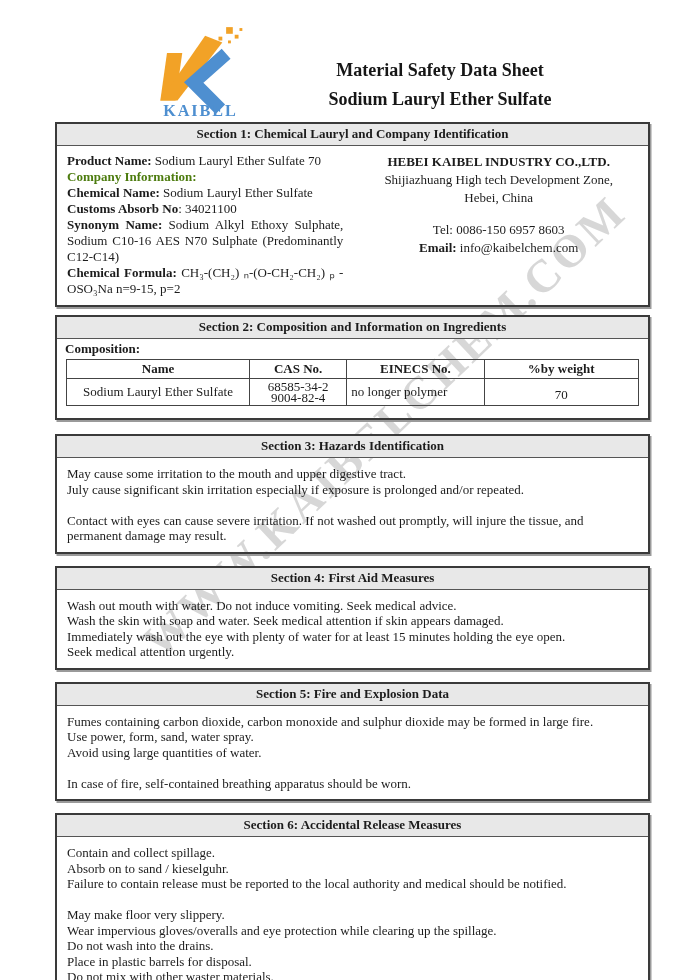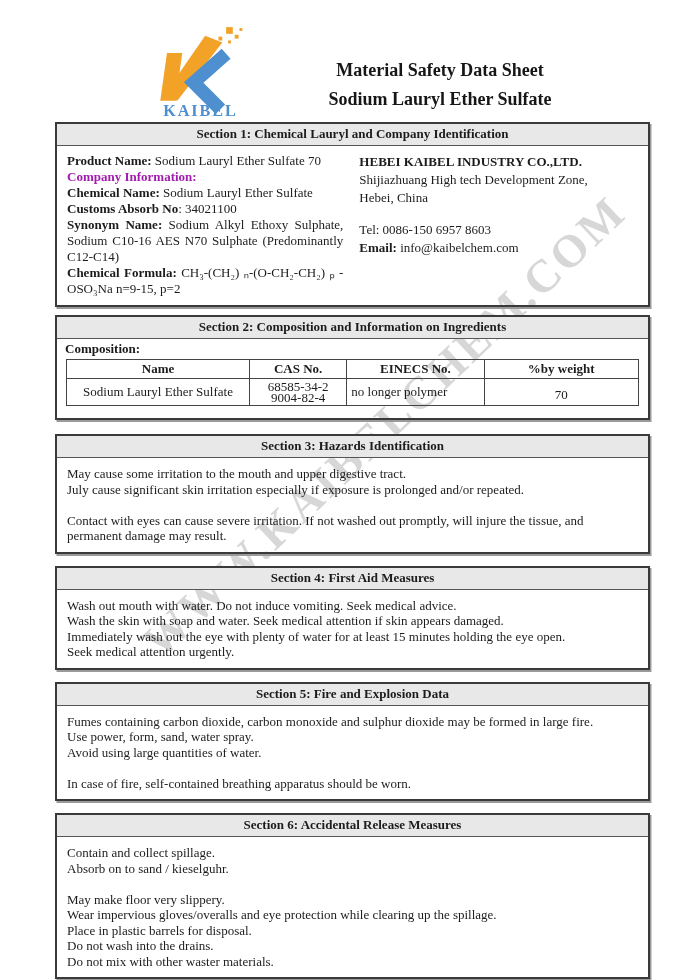--- a/index.html
+++ b/index.html
@@ -46,23 +46,23 @@
     text-align:center; font-weight:bold; font-size:13px;
     padding:2px 0 3px;
   }
   .section-body { padding:8px 10px 8px; font-size:13px; line-height:15.5px; }
   .section-body p, .body-line { margin:0; min-height:15.5px; }
 
   
   .s1-body { display:flex; padding:7px 10px 8px; font-size:13px; }
   .col-left  { width:50.5%; padding-right:12px; text-align:justify; }
   .col-left p { margin:0; line-height:16px; }
-  .col-right { width:49.5%; padding-left:4px; line-height:18px; }
+  .col-right { width:49.5%; padding-left:4px; line-height:18px;text-align:center; }
   .col-right p { margin:0; }
-  .company-info-label { color:#a21caf; font-weight:bold; }
+  .company-info-label { color:#4d7c0f; font-weight:bold; }
   .tel-line { margin-top:14px !important; }
 
   
   .comp-label { font-weight:bold; font-size:13px; padding:2px 8px 2px; }
   .comp-table {
     width:calc(100% - 18px); margin:0 9px 12px 9px;
     border-collapse:collapse; background:transparent;
   }
   .comp-table th, .comp-table td { border:1px solid #444; font-size:13px; }
   .comp-table th { padding:1px 4px; text-align:center; }
@@ -176,20 +176,21 @@
       <p class="body-line"></p>
       <p class="body-line">In case of fire, self-contained breathing apparatus should be worn.</p>
     </div>
 </div>
 
 <div class="section m12">
   <div class="section-header">Section 6: Accidental Release Measures</div>
   <div class="section-body">
       <p class="body-line">Contain and collect spillage.</p>
       <p class="body-line">Absorb on to sand / kieselguhr.</p>
+      <p class="body-line">Failure to contain release must be reported to the local authority and medical should be notified.</p>
       <p class="body-line"></p>
       <p class="body-line">May make floor very slippery.</p>
       <p class="body-line">Wear impervious gloves/overalls and eye protection while clearing up the spillage.</p>
+      <p class="body-line">Do not wash into the drains.</p>
       <p class="body-line">Place in plastic barrels for disposal.</p>
-      <p class="body-line">Do not wash into the drains.</p>
       <p class="body-line">Do not mix with other waster materials.</p>
     </div>
 </div>
 
 </body></html>

